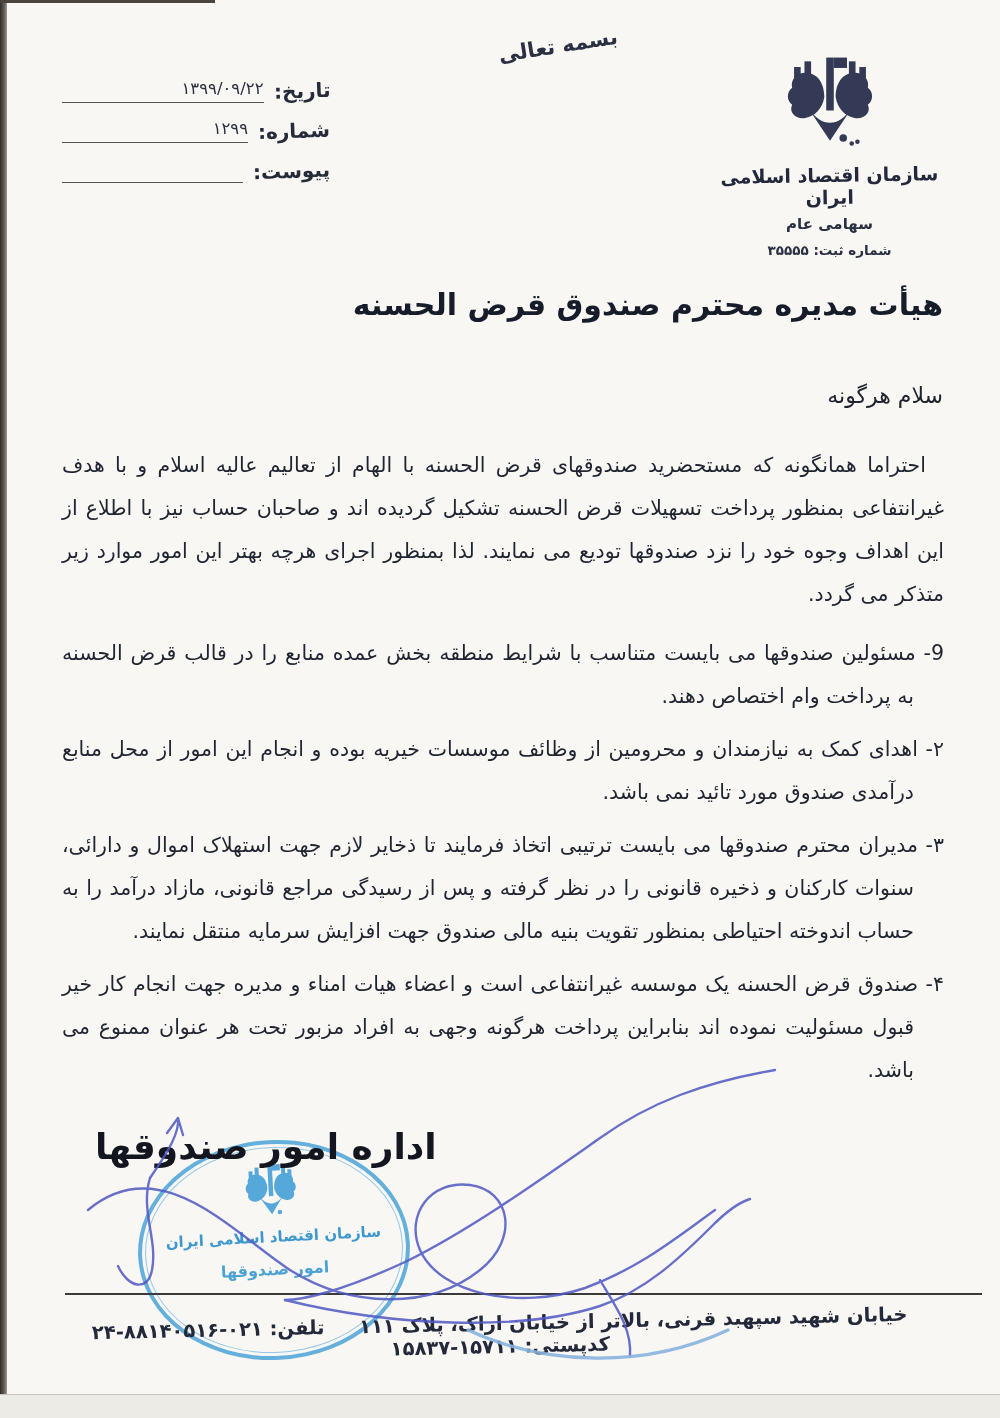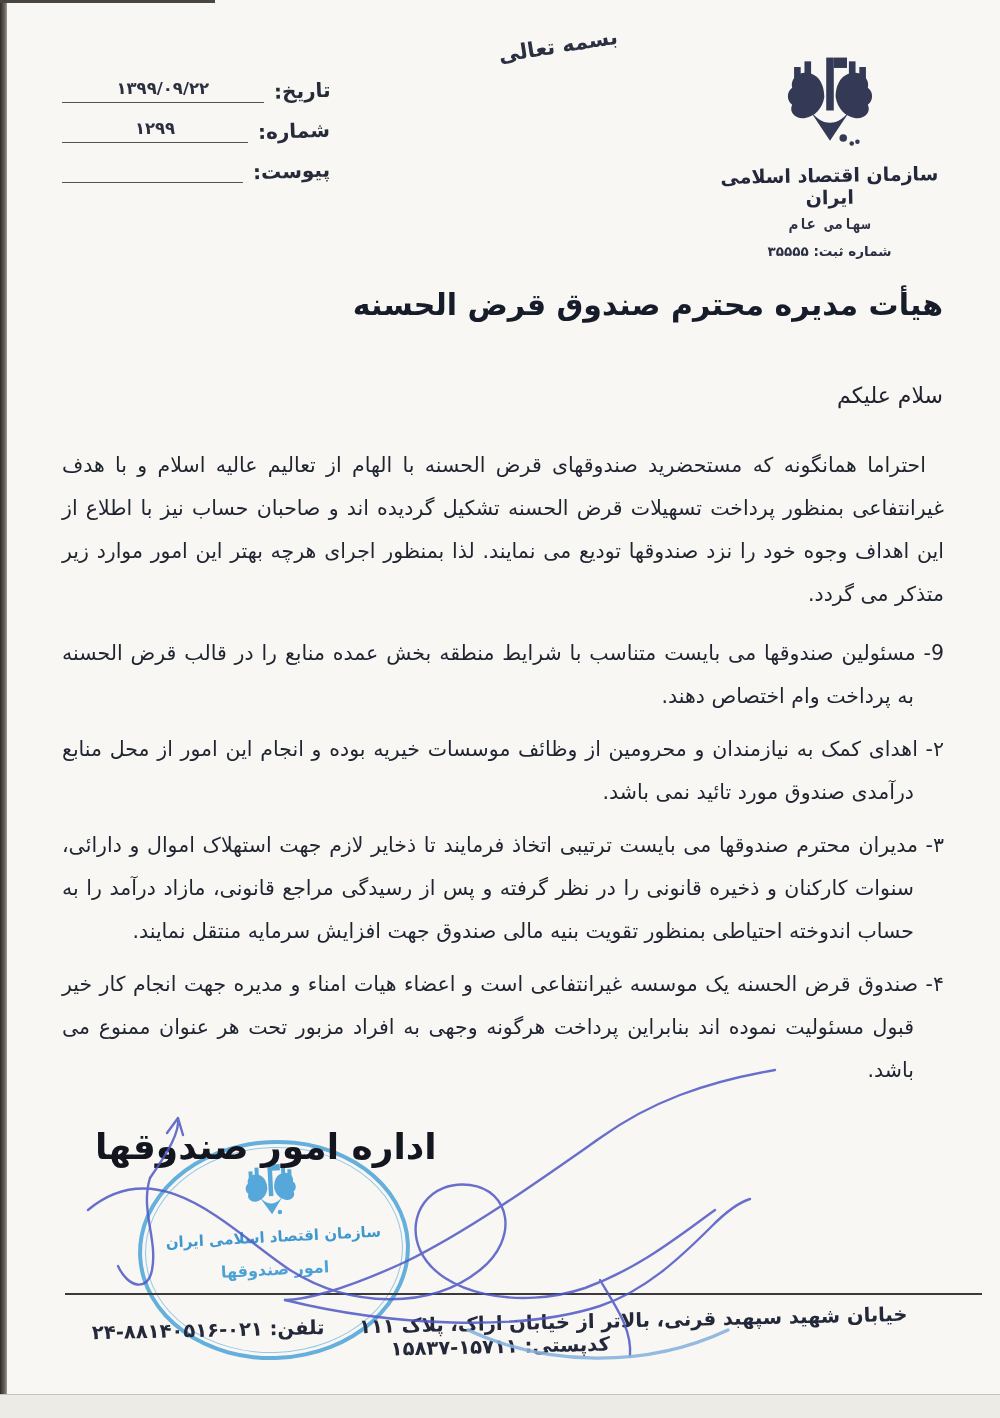--- a/index.html
+++ b/index.html
@@ -8,25 +8,25 @@
   
   .edge-left{position:absolute;left:0;top:0;width:7px;height:1394px;background:linear-gradient(to right,#2e2a26,#6e6861 70%,#a39c93);}
   .edge-top{position:absolute;left:0;top:0;width:215px;height:3px;background:#4a453f;}
   .edge-bottom{position:absolute;left:0;top:1394px;width:1000px;height:24px;background:#edebe6;border-top:1px solid #c8c4bc;}
 
   
   .bismillah{position:absolute;left:498px;top:34px;font-size:21px;font-weight:bold;color:#2a2f42;transform:rotate(-9deg);direction:rtl;}
   .meta{position:absolute;left:62px;top:76px;width:268px;direction:rtl;}
   .meta-row{display:flex;align-items:flex-end;margin-bottom:13px;}
   .meta-label{font-size:20px;font-weight:bold;color:#262b3a;padding-left:10px;white-space:nowrap;transform:rotate(-2deg);}
-  .meta-line{flex:1;border-bottom:1.6px solid #55534e;text-align:center;font-size:16.5px;font-weight:bold;color:#2c3040;height:26px;line-height:26px;}
+  .meta-line{flex:1;border-bottom:1.6px solid #55534e;font-size:16.5px;font-weight:normal;color:#2c3040;height:26px;line-height:26px;}
   .brand{position:absolute;right:48px;top:50px;width:245px;text-align:center;direction:rtl;}
   .brand-logo{display:block;margin:0 auto;}
   .brand-name{font-size:19px;font-weight:bold;color:#23283c;margin-top:10px;transform:rotate(-1deg);}
-  .brand-type{font-size:15px;font-weight:bold;color:#2a2f42;margin-top:7px;font-family:Liberation Mono, monospace;}
+  .brand-type{font-size:15px;font-weight:bold;color:#2a2f42;margin-top:7px;}
   .brand-reg{font-size:13.5px;font-weight:bold;color:#2a2f42;margin-top:9px;}
 
   
   .recipient{position:absolute;right:57px;top:287px;margin:0;font-size:30px;font-weight:bold;color:#171c2b;direction:rtl;}
   .salutation{position:absolute;right:57px;top:383px;font-size:22px;color:#20242f;direction:rtl;}
   .body-text{position:absolute;right:56px;left:62px;top:444px;direction:rtl;font-size:20.5px;line-height:43px;text-align:justify;color:#1f2430;}
   .body-text p{margin:0 0 10px 0;}
   .body-text p.intro{text-indent:18px;margin-bottom:16px;}
   .body-text p.item{padding-right:30px;text-indent:-30px;}
 
@@ -86,21 +86,21 @@
         <circle cx="73" cy="99" r="2.4"></circle>
         <circle cx="79" cy="97" r="2.4"></circle>
       </g>
     </svg>
     <div class="brand-name">سازمان اقتصاد اسلامی ایران</div>
     <div class="brand-type">سهامی عام</div>
     <div class="brand-reg">شماره ثبت: ۳۵۵۵۵</div>
   </div>
 
   <h1 class="recipient">هیأت مدیره محترم صندوق قرض الحسنه</h1>
-  <div class="salutation">سلام علیکم</div>
+  <div class="salutation">سلام هرگونه</div>
 
   <div class="body-text">
     <p class="intro">احتراما همانگونه که مستحضرید صندوقهای قرض الحسنه با الهام از تعالیم عالیه اسلام و با هدف غیرانتفاعی بمنظور پرداخت تسهیلات قرض الحسنه تشکیل گردیده اند و صاحبان حساب نیز با اطلاع از این اهداف وجوه خود را نزد صندوقها تودیع می نمایند. لذا بمنظور اجرای هرچه بهتر این امور موارد زیر متذکر می گردد.</p>
     <p class="item">9- مسئولین صندوقها می بایست متناسب با شرایط منطقه بخش عمده منابع را در قالب قرض الحسنه به پرداخت وام اختصاص دهند.</p>
     <p class="item">۲- اهدای کمک به نیازمندان و محرومین از وظائف موسسات خیریه بوده و انجام این امور از محل منابع درآمدی صندوق مورد تائید نمی باشد.</p>
     <p class="item">۳- مدیران محترم صندوقها می بایست ترتیبی اتخاذ فرمایند تا ذخایر لازم جهت استهلاک اموال و دارائی، سنوات کارکنان و ذخیره قانونی را در نظر گرفته و پس از رسیدگی مراجع قانونی، مازاد درآمد را به حساب اندوخته احتیاطی بمنظور تقویت بنیه مالی صندوق جهت افزایش سرمایه منتقل نمایند.</p>
     <p class="item">۴- صندوق قرض الحسنه یک موسسه غیرانتفاعی است و اعضاء هیات امناء و مدیره جهت انجام کار خیر قبول مسئولیت نموده اند بنابراین پرداخت هرگونه وجهی به افراد مزبور تحت هر عنوان ممنوع می باشد.</p>
   </div>
 
   <div class="sig-title">اداره امور صندوقها</div>

